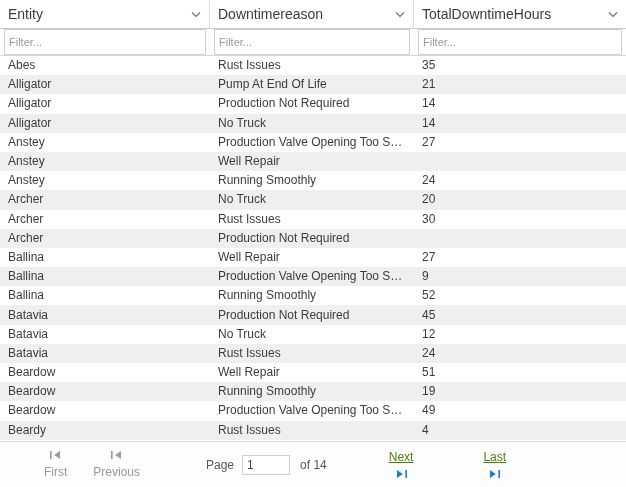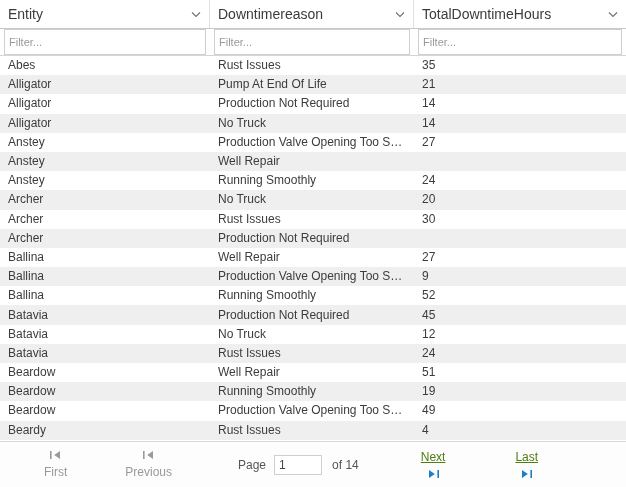--- a/index.html
+++ b/index.html
@@ -124,21 +124,21 @@
     align-items: center;
     gap: 5px;
     color: #999999;
     cursor: default;
     white-space: nowrap;
     flex-direction: column;
   }
   .pg-btn.active { color: #4d7c0f; cursor: pointer; text-decoration: underline; }
   .pg-ico { display: inline-flex; align-items: center; }
   .pg-first { margin-left: 44px; }
-  .pg-prev { margin-left: 58px; }
+  .pg-prev { margin-left: 26px; }
   .pg-page-label { margin-left: 66px; }
   .pg-input {
     width: 48px;
     height: 20px;
     margin-left: 8px;
     box-sizing: border-box;
     border: 1px solid #cfcfcf;
     background: #ffffff;
     font-family: "Liberation Sans", sans-serif;
     font-size: 12px;

